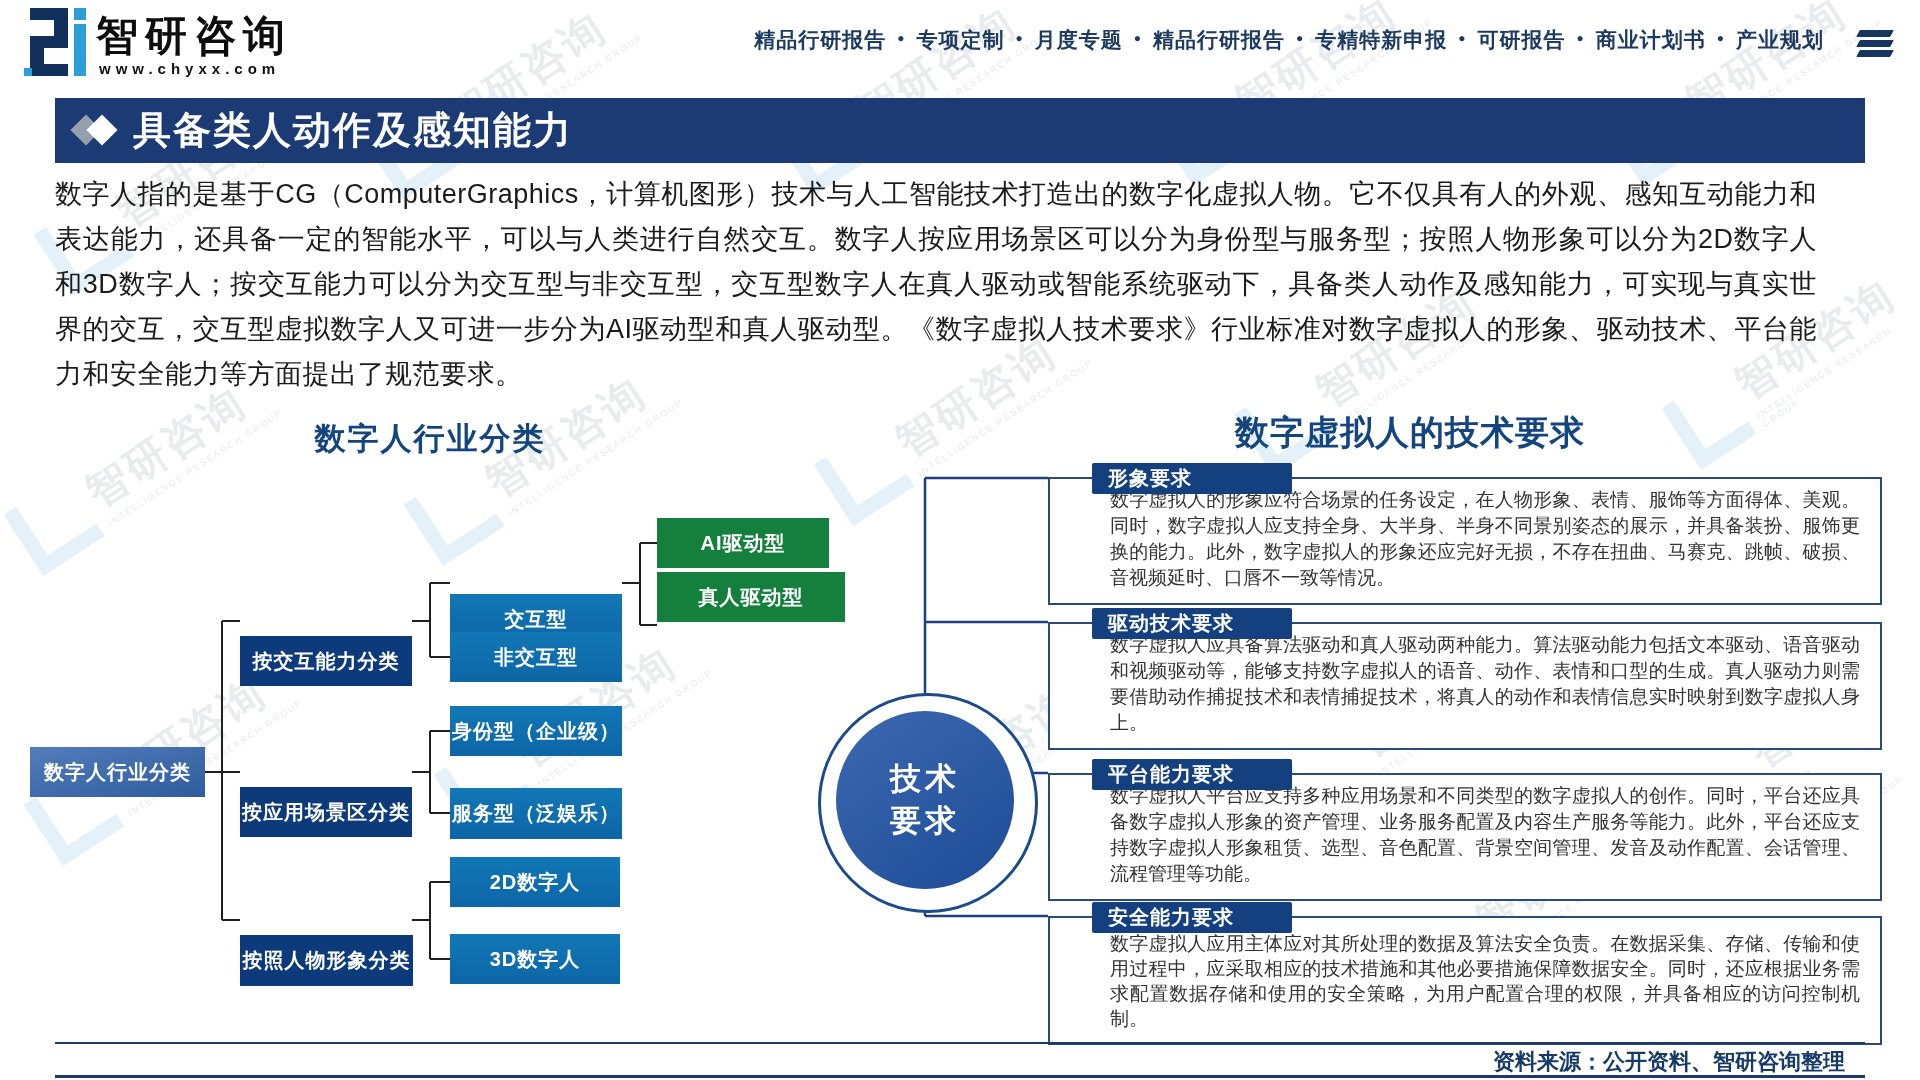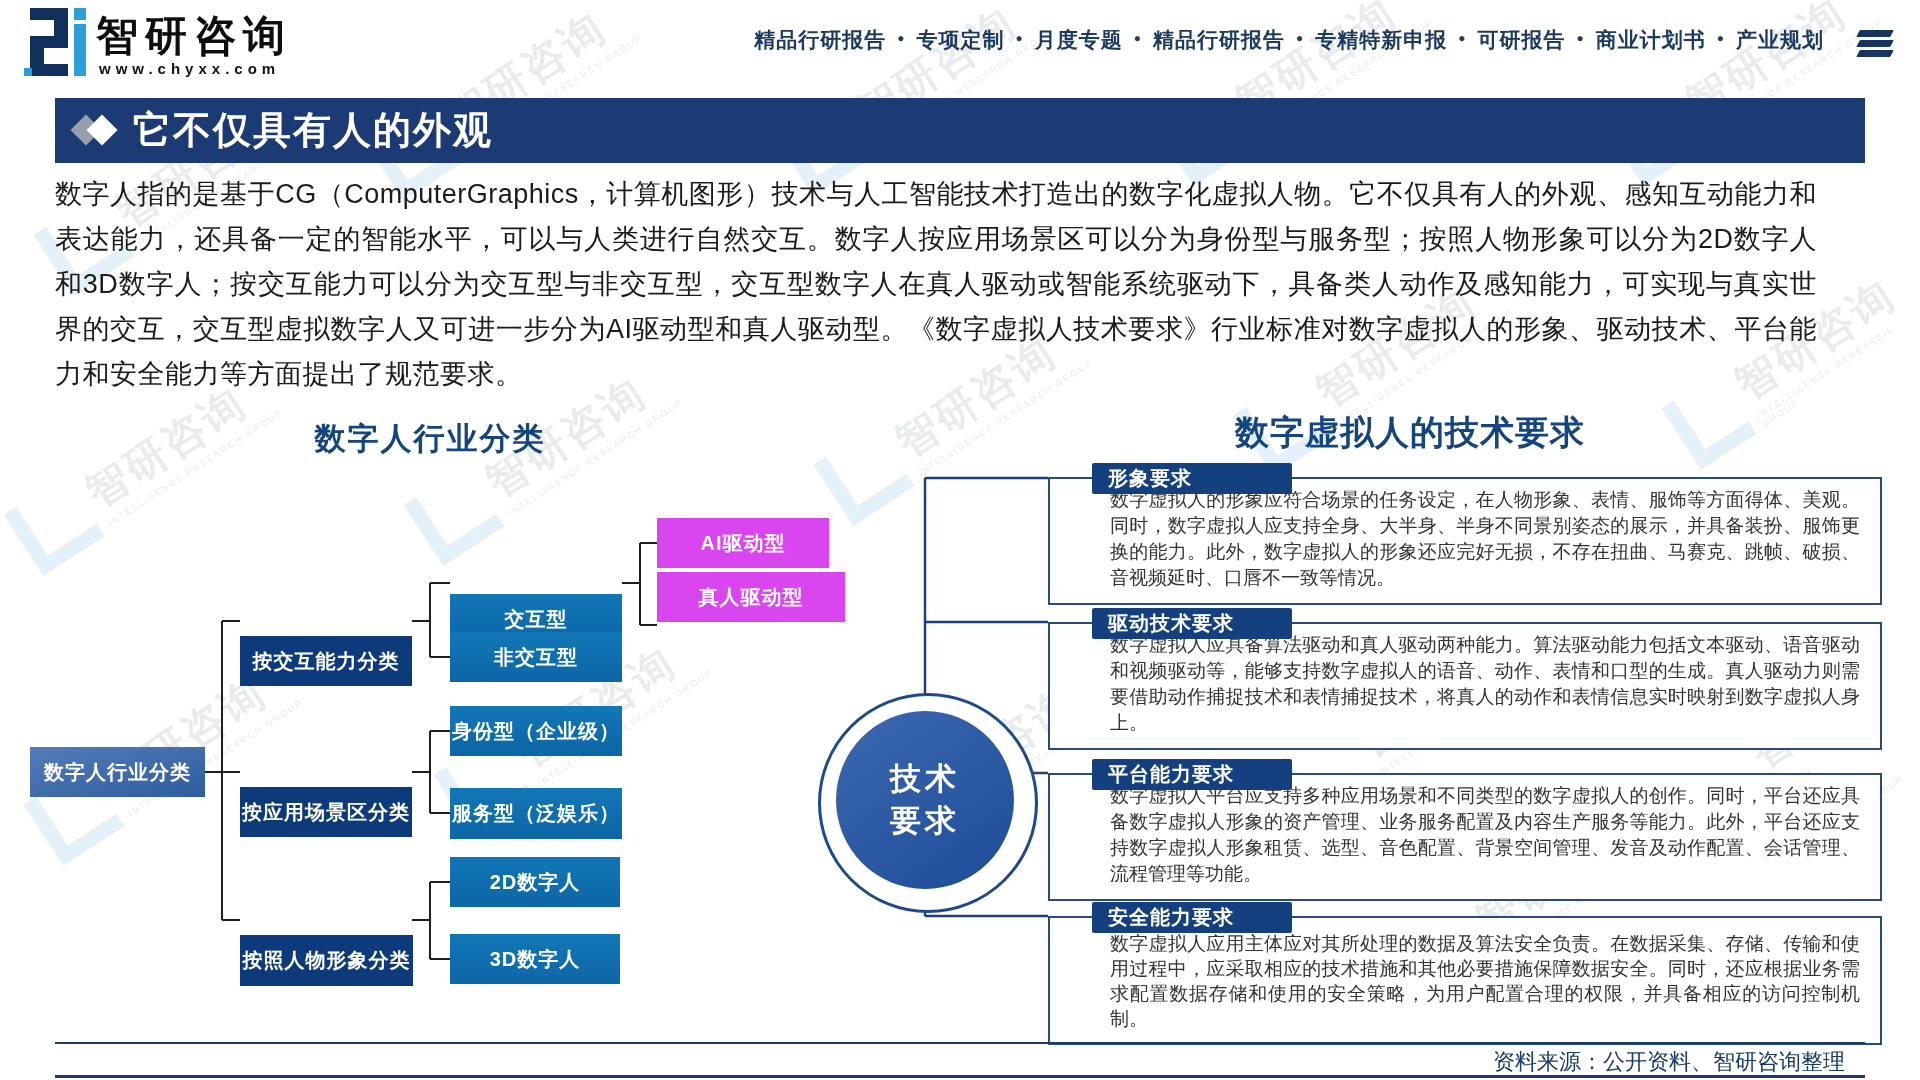--- a/index.html
+++ b/index.html
@@ -35,39 +35,39 @@
   .intro{position:absolute;left:55px;top:172px;width:1762px;margin:0;font-size:27px;line-height:45px;
          color:#1b1b1b;text-align:justify;letter-spacing:0.5px;z-index:2;}
   
   .sec-title{position:absolute;text-align:center;font-weight:700;color:#15457f;z-index:2;letter-spacing:2px;}
   
   .tb{position:absolute;display:flex;align-items:center;justify-content:center;text-align:center;
       color:#fff;font-weight:700;font-size:20px;letter-spacing:1px;z-index:2;}
   .lv1{background:linear-gradient(165deg,#537dba,#2e5c9e);}
   .lv2{background:#0d3a7a;margin-top:40px;}
   .lv3{background:linear-gradient(180deg,#1277b6,#0d66a6);}
-  .lv4{background:#d946ef;}
+  .lv4{background:#15803d;}
   
   .connectors{position:absolute;left:0;top:0;z-index:1;}
   .hub-outer{position:absolute;left:818px;top:693px;width:214px;height:214px;border-radius:50%;
              background:#ffffff;border:3px solid #1d4a8c;z-index:2;}
   .hub-inner{position:absolute;left:15px;top:15px;width:178px;height:178px;border-radius:50%;
              background:linear-gradient(145deg,#3c69b0,#1d4b96);display:flex;flex-direction:column;
              align-items:center;justify-content:center;color:#fff;font-weight:700;font-size:31px;
              letter-spacing:4px;line-height:42px;}
   .rbox{position:absolute;left:1048px;width:834px;background:#fff;border:2px solid #2a4a78;
         box-sizing:border-box;z-index:2;}
   .rtab{position:absolute;left:42px;top:-16px;width:200px;height:31px;background:#14407f;color:#fff;
         font-weight:700;font-size:20px;line-height:31px;padding-left:16px;box-sizing:border-box;
         border-radius:2px;letter-spacing:1px;}
   .rbody{padding:8px 20px 12px 60px;font-size:19px;line-height:26px;color:#333;text-align:justify;}
   .rbox.tight .rbody{padding-top:13px;line-height:25px;}
   
   .rule{position:absolute;left:55px;width:1810px;background:#1b3a6b;z-index:2;}
-  .source{position:absolute;right:75px;top:1047px;font-size:22px;font-weight:400;color:#173a68;z-index:2;}
+  .source{position:absolute;right:75px;top:1047px;font-size:22px;font-weight:700;color:#173a68;z-index:2;}
 </style>
 </head>
 <body>
 
 <div class="page">
 
   <div class="wm" style="left:30px;top:150px">
       <span class="wmlogo"></span>
       <span class="wmtxt">
         <b>智研咨询</b>
@@ -212,21 +212,21 @@
   </nav>
   <div class="burger">
       <span></span>
       <span></span>
       <span></span>
     </div>
 
   <div class="title-bar">
     <span class="dmd back"></span>
     <span class="dmd front"></span>
-    <h1>它不仅具有人的外观</h1>
+    <h1>具备类人动作及感知能力</h1>
   </div>
 
   <p class="intro">数字人指的是基于CG（ComputerGraphics，计算机图形）技术与人工智能技术打造出的数字化虚拟人物。它不仅具有人的外观、感知互动能力和表达能力，还具备一定的智能水平，可以与人类进行自然交互。数字人按应用场景区可以分为身份型与服务型；按照人物形象可以分为2D数字人和3D数字人；按交互能力可以分为交互型与非交互型，交互型数字人在真人驱动或智能系统驱动下，具备类人动作及感知能力，可实现与真实世界的交互，交互型虚拟数字人又可进一步分为AI驱动型和真人驱动型。《数字虚拟人技术要求》行业标准对数字虚拟人的形象、驱动技术、平台能力和安全能力等方面提出了规范要求。</p>
 
   <svg class="connectors" width="1920" height="1080" viewBox="0 0 1920 1080">
     <g stroke="#1f1f1f" stroke-width="2" fill="none">
       <path d="M205,772 H240"></path>
         <path d="M222,621 V920"></path>
         <path d="M222,621 H240"></path>
         <path d="M222,920 H240"></path>

